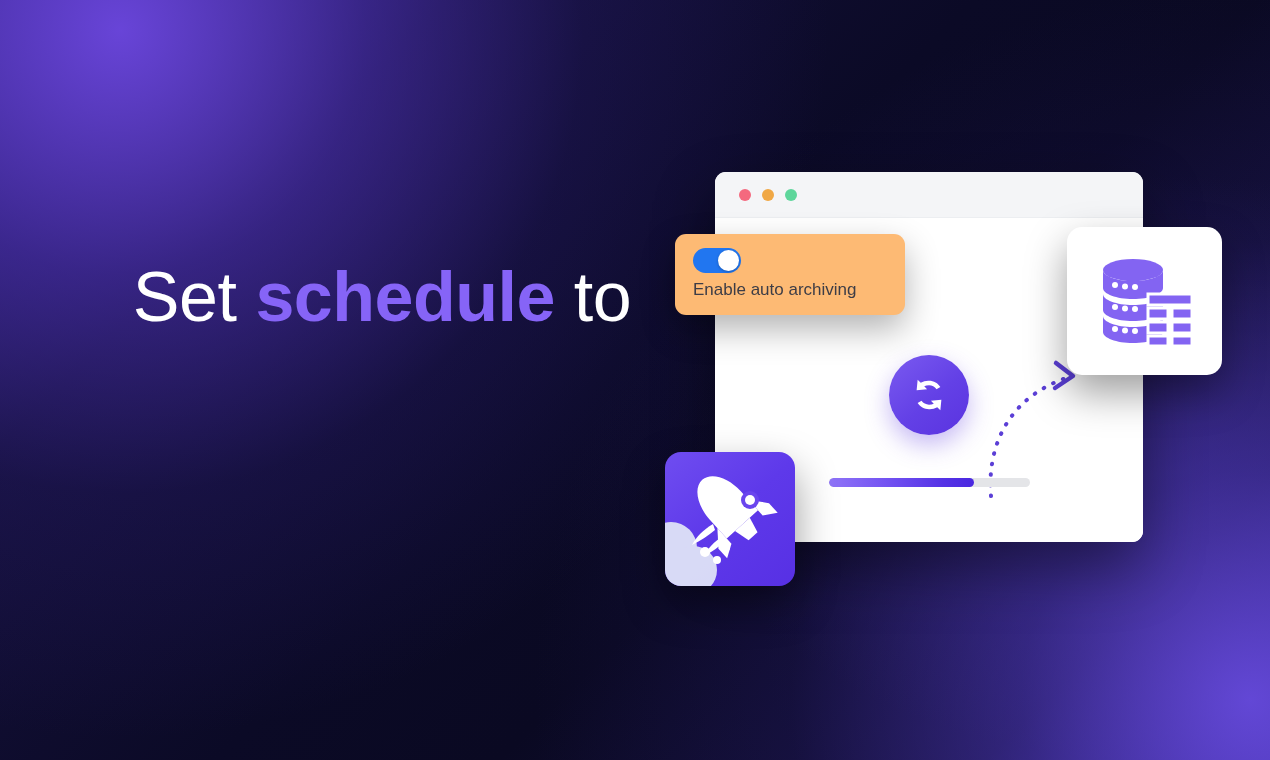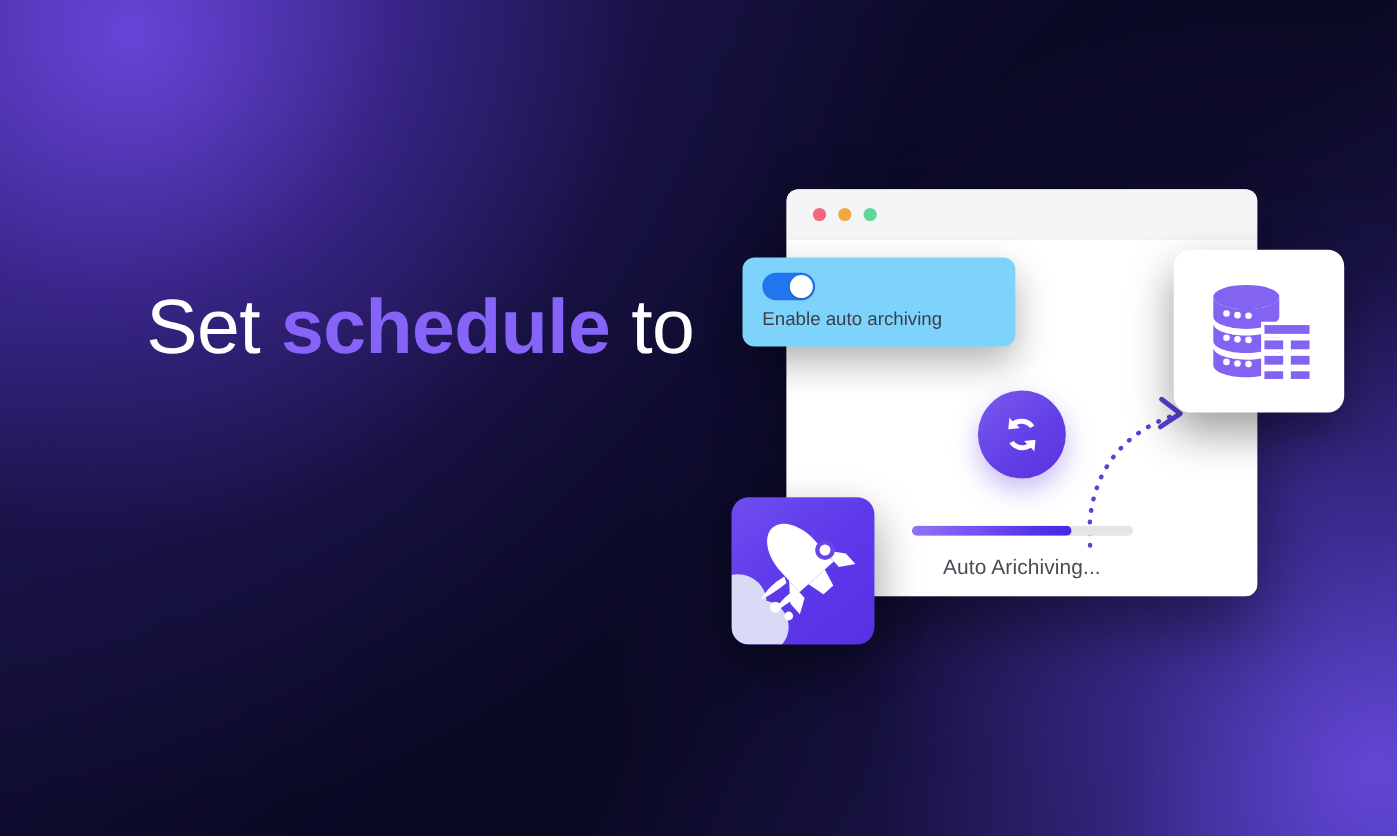--- a/index.html
+++ b/index.html
@@ -96,22 +96,22 @@
     text-align:center;
     font-size:19px;
     color:#4a4a55;
     letter-spacing:0.1px;
   }
 
   
   .toggle-card {
     position:absolute;
     left:675px; top:234px;
-    width:248px; height:81px;
-    background:#7dd3fc;
+    width:230px; height:81px;
+    background:#fdba74;
     border-radius:11px;
     box-shadow:0 14px 34px rgba(0,0,0,0.30);
     padding:14px 18px 0 18px;
   }
   .switch {
     width:48px; height:25px;
     border-radius:13px;
     background:#2176f0;
     position:relative;
     margin-bottom:7px;
@@ -184,21 +184,20 @@
     </div>
 
     <svg class="arrow-svg" viewBox="0 0 110 150">
       <path d="M14 146 C 10 100, 28 48, 92 27" fill="none" stroke="#5b3fd6" stroke-width="4" stroke-linecap="round" stroke-dasharray="0.6 10"></path>
       <path d="M79 13 L96 26 L78 38" fill="none" stroke="#5b3fd6" stroke-width="4.5" stroke-linecap="round" stroke-linejoin="round"></path>
     </svg>
 
     <div class="progress-track">
       <div class="progress-fill" id="progress-fill" style="width: 72%;"></div>
     </div>
-    <div class="progress-label">Auto Arichiving...</div>
 
   </div>
 </div>
 
 <div class="toggle-card">
   <div class="switch">
     <span class="knob"></span>
   </div>
   <div class="toggle-label">Enable auto archiving</div>
 </div>

